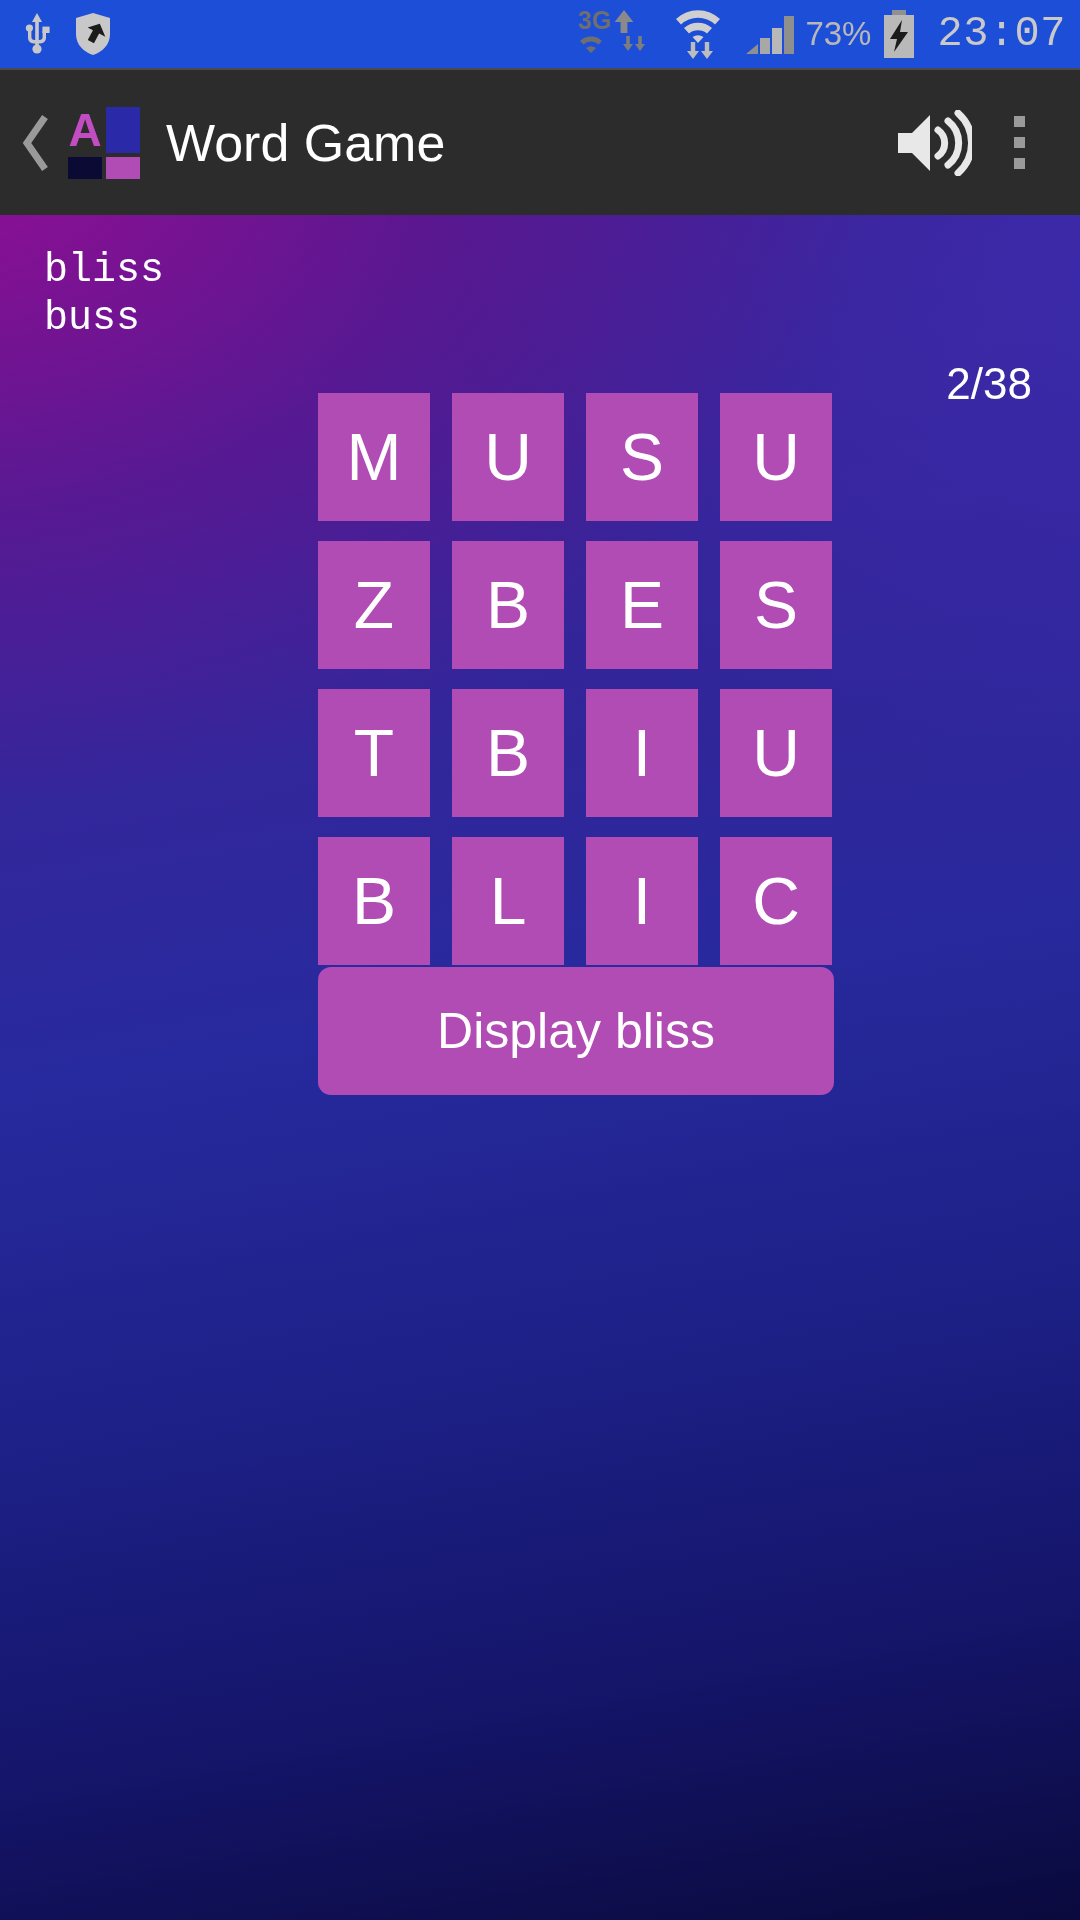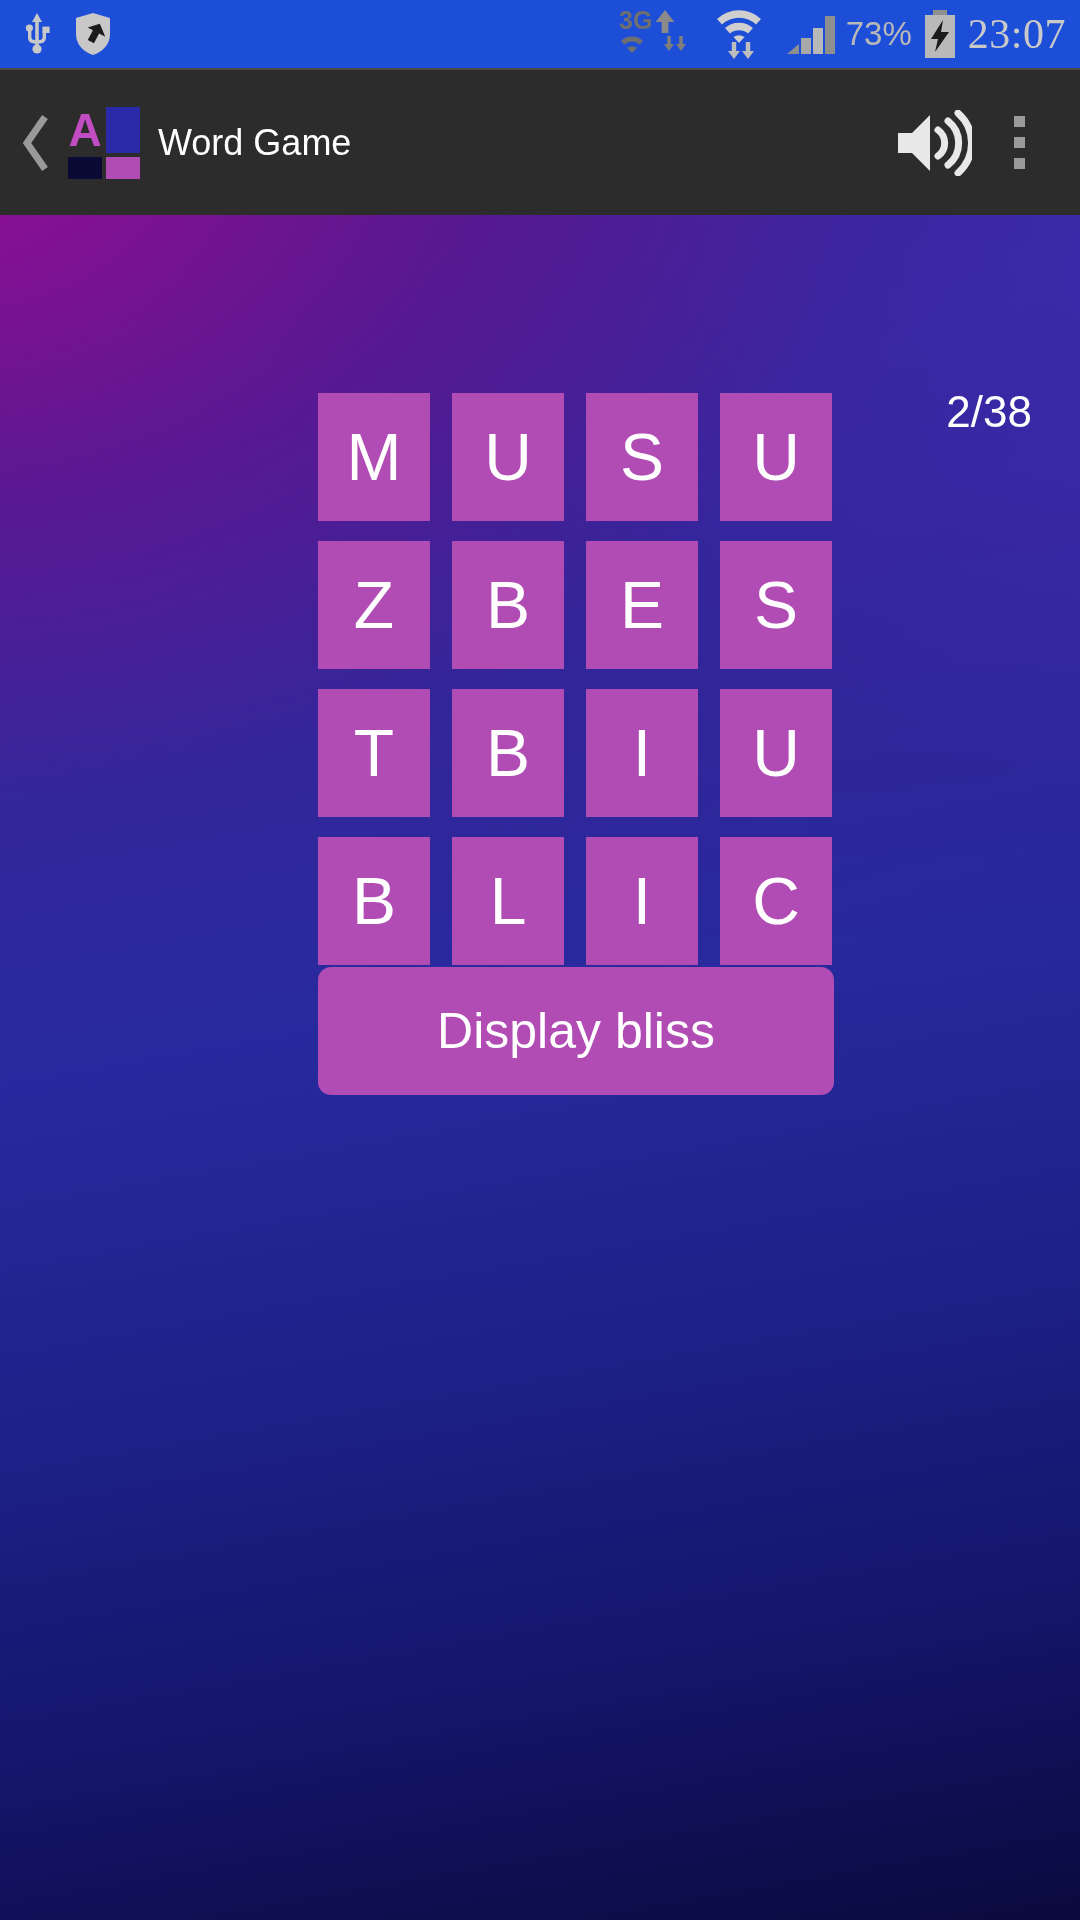--- a/index.html
+++ b/index.html
@@ -27,22 +27,22 @@
   .sb-left { display:flex; align-items:center; gap:22px; }
   .sb-spacer { flex:1; }
   .sb-right { display:flex; align-items:center; gap:9px; }
   .sb-ico { display:block; }
   .sb-batt-text {
     color:#b8b8b8; font-size:33px; letter-spacing:0px;
     font-family:"Liberation Sans", sans-serif;
   }
   .sb-clock {
     color:#c9c9c9; font-size:42px; font-weight:400;
-    letter-spacing:0.5px; 
-    font-family:Liberation Serif, serif;
+    letter-spacing:0.5px; margin-left:10px;
+    font-family:Liberation Mono, monospace;
   }
 
   
   .app-bar {
     position:absolute; top:68px; left:0;
     width:1080px; height:147px;
     background:#2c2c2c;
     border-top:2px solid #4a4a4a;
     display:flex; align-items:center;
     padding:0 18px 0 10px;
@@ -61,22 +61,22 @@
     margin-left:6px;
     flex:0 0 auto;
   }
   .logo-cell { width:100%; height:100%; }
   .logo-a {
     display:flex; align-items:center; justify-content:center;
     color:#c24cc2; font-size:46px; font-weight:700; line-height:1;
     font-family:"Liberation Sans", sans-serif;
   }
   .app-title {
-    color:#ffffff; font-size:36px; font-weight:400;
-    margin-left:18px; letter-spacing:0px;
+    color:#ffffff; font-size:52px; font-weight:400;
+    margin-left:26px; letter-spacing:0px;
     font-family:"Liberation Sans", sans-serif;
     white-space:nowrap;
   }
   .bar-spacer { flex:1; }
   .bar-action {
     width:86px; height:147px;
     display:flex; align-items:center; justify-content:center;
     flex:0 0 auto;
   }
   .overflow-dots {
@@ -101,21 +101,21 @@
   .word-list {
     position:absolute; left:44px; top:32px;
     color:#ffffff;
     font-family:"Liberation Mono","DejaVu Sans Mono",monospace;
     font-size:40px; line-height:48px;
     letter-spacing:0px;
   }
   .word-list div { white-space:pre; }
 
   .counter {
-    position:absolute; right:48px; top:172px;
+    position:absolute; right:48px; top:144px;
     color:#ffffff; font-size:44px; font-weight:400;
     font-family:"Liberation Sans", sans-serif;
   }
 
   .grid {
     position:absolute; left:318px; top:178px;
     display:grid;
     grid-template-columns:repeat(4, 112px);
     grid-template-rows:repeat(4, 128px);
     column-gap:22px;
@@ -241,20 +241,24 @@
 
     <div class="overflow-dots">
       <span></span>
       <span></span>
       <span></span>
     </div>
   </div>
 
   <div class="game-area">
 
+    <div class="word-list">
+      <div>bliss</div>
+      <div>buss</div>
+    </div>
 
     <div class="counter">2/38</div>
 
     <div class="grid">
       <div class="tile">M</div>
       <div class="tile">U</div>
       <div class="tile">S</div>
       <div class="tile">U</div>
 
       <div class="tile">Z</div>

